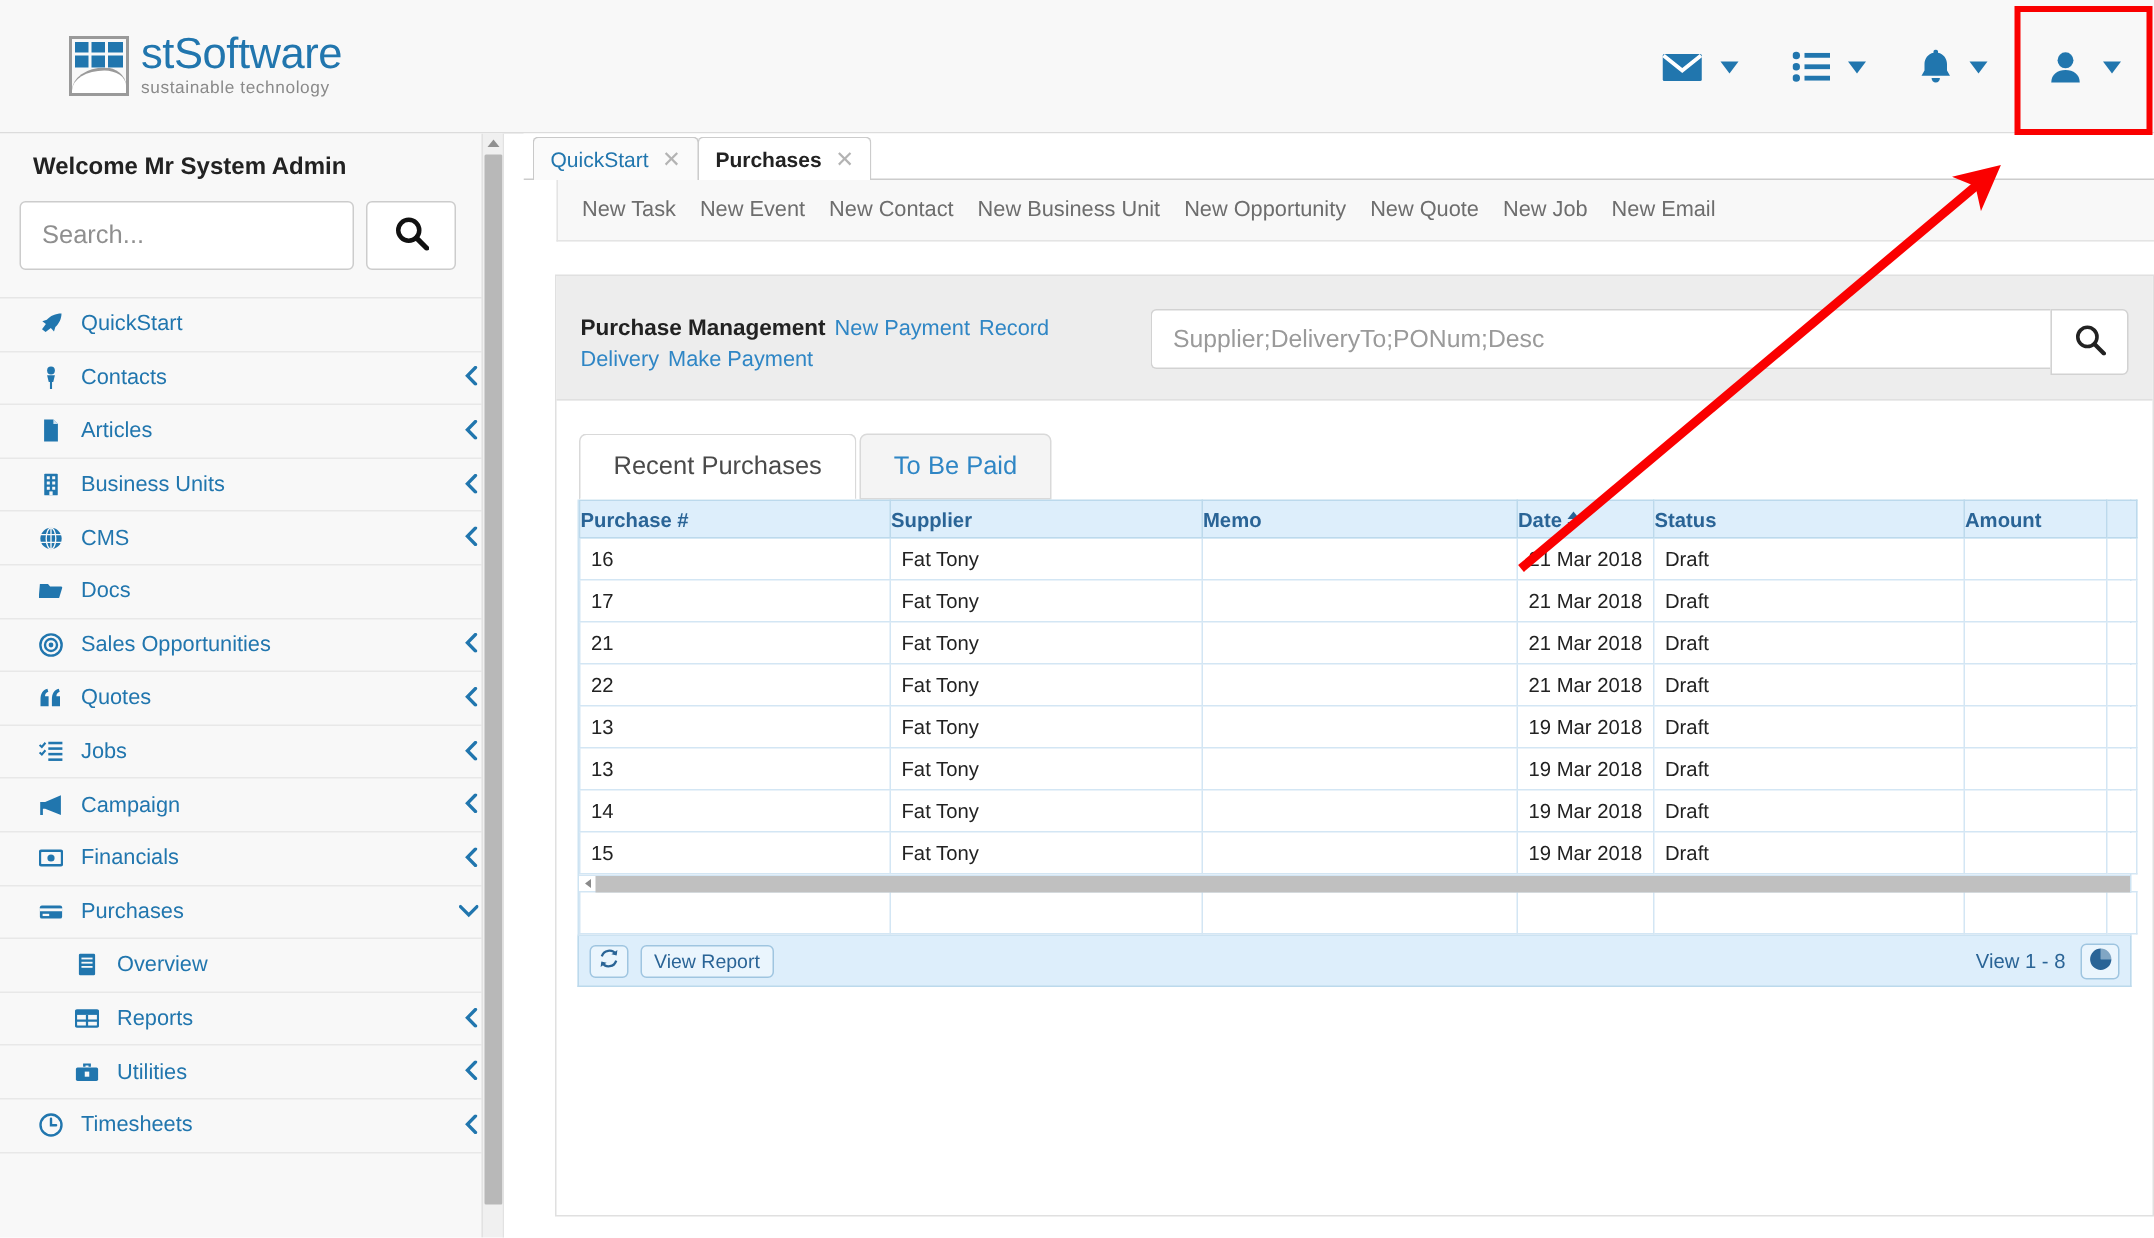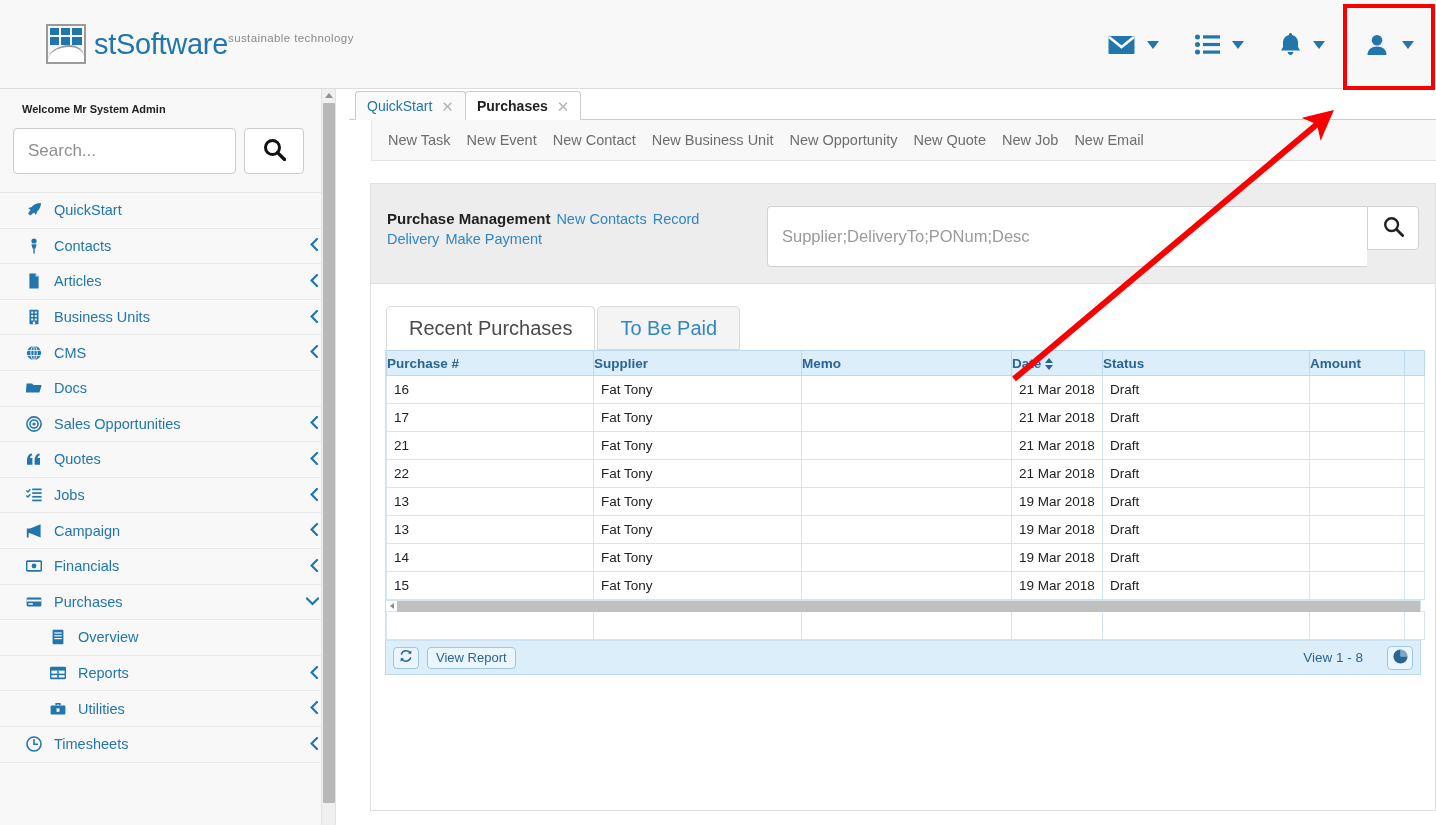--- a/index.html
+++ b/index.html
@@ -38,21 +38,21 @@
     width: 40px; height: 40px;
     border: 2px solid #9a9a9a;
   }
   #logo-mark .hill {
     position: absolute; left: 2px; bottom: 2px;
     width: 36px; height: 17px;
     background: #ffffff;
     border-top: 2px solid #9a9a9a;
     border-radius: 60% 40% 0 0 / 90% 70% 0 0;
   }
-  #logo-text-wrap { display: flex; flex-direction: row; line-height: 1; }
+  #logo-text-wrap { display: flex; flex-direction: column; line-height: 1; }
   #logo-title {
     font-size: 29px; color: #2176ae;
     font-family: "Liberation Sans", sans-serif;
     letter-spacing: -0.3px;
   }
   #logo-tagline {
     font-size: 11.5px; color: #8a8a8a;
     margin-top: 3px; letter-spacing: 0.4px;
   }
 
@@ -90,21 +90,21 @@
   
   #sidebar {
     position: absolute;
     left: 0; top: 89px;
     width: 336px; height: 736px;
     background: #f8f8f8;
     border-right: 1px solid #e2e2e2;
     overflow: hidden;
   }
   #welcome {
-    font-size: 11px; font-weight: bold;
+    font-size: 16px; font-weight: bold;
     color: #222;
     padding: 14px 0 13px 22px;
   }
   #search-row {
     display: flex;
     padding: 0 22px 0 13px;
     margin-bottom: 18px;
   }
   #search-input {
     width: 223px; height: 46px;
@@ -263,21 +263,21 @@
   .pm-link {
     color: #2f86c5; font-size: 14.5px;
     cursor: pointer; margin-right: 6px;
   }
   #pm-search-wrap {
     display: flex;
     margin-left: 24px;
     margin-top: 8px;
   }
   #pm-search {
-    width: 600px; height: 61px;
+    width: 600px; height: 40px;
     border: 1px solid #d2d2d2;
     border-right: none;
     border-radius: 4px 0 0 4px;
     background: #fff;
     padding: 0 14px;
     font-size: 16.5px;
     color: #555;
     outline: none;
   }
   #pm-search::placeholder { color: #9a9a9a; }
@@ -300,21 +300,21 @@
   }
   .itab {
     height: 44px;
     min-width: 96px;
     padding: 0 22px;
     display: flex; align-items: center; justify-content: center;
     border: 1px solid #d9d9d9;
     border-radius: 5px 5px 0 0;
     background: #f4f4f4;
     color: #2f86c5;
-    font-size: 20px;
+    font-size: 17px;
     cursor: pointer;
     margin-right: 2px;
     position: relative;
   }
   .itab.active {
     background: #fff;
     color: #4a4a4a;
     border-bottom-color: #fff;
     z-index: 3;
   }
@@ -405,21 +405,21 @@
     font-size: 13px;
     display: flex; align-items: center; justify-content: center;
     padding: 0 8px;
     cursor: pointer;
     margin-right: 8px;
     text-align: right;
   }
   #foot-refresh { width: 26px; padding: 0; }
   #foot-right {
     margin-left: auto;
-    display: flex; align-items: center; gap: 24px;
+    display: flex; align-items: center; gap: 10px;
     color: #2a6496; font-size: 13.5px;
   }
   #foot-pie {
     width: 26px; height: 24px;
     border: 1px solid #9fc5e0;
     border-radius: 4px;
     background: #eaf5fd;
     display: flex; align-items: center; justify-content: center;
     cursor: pointer;
   }
@@ -753,21 +753,21 @@
       <span class="qb-link">New Opportunity</span>
       <span class="qb-link">New Quote</span>
       <span class="qb-link">New Job</span>
       <span class="qb-link">New Email</span>
     </div>
 
   <div id="panel">
 
     <div id="panel-head">
       <div id="pm-block">
-        <span id="pm-title">Purchase Management</span><span class="pm-link">New Contacts</span><span class="pm-link">Record Delivery</span><span class="pm-link">Make Payment</span>
+        <span id="pm-title">Purchase Management</span><span class="pm-link">New Payment</span><span class="pm-link">Record Delivery</span><span class="pm-link">Make Payment</span>
       </div>
 
       <div id="pm-search-wrap">
         <input id="pm-search" type="text" placeholder="Supplier;DeliveryTo;PONum;Desc" style="">
         <div id="pm-search-btn">
           <span>
             <svg width="21" height="21" viewBox="0 0 21 21">
               <circle cx="8.6" cy="8.6" r="6.4" fill="none" stroke="#222" stroke-width="2.4"></circle>
               <line x1="13.3" y1="13.3" x2="19.6" y2="19.6" stroke="#222" stroke-width="2.8" stroke-linecap="round"></line>
             </svg>

